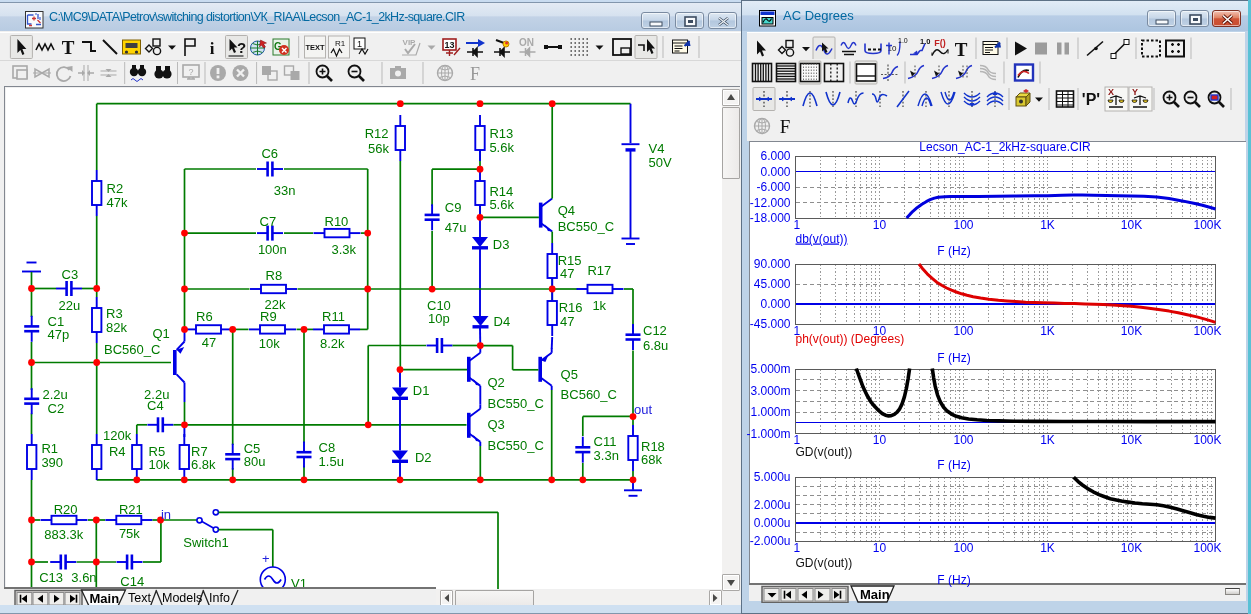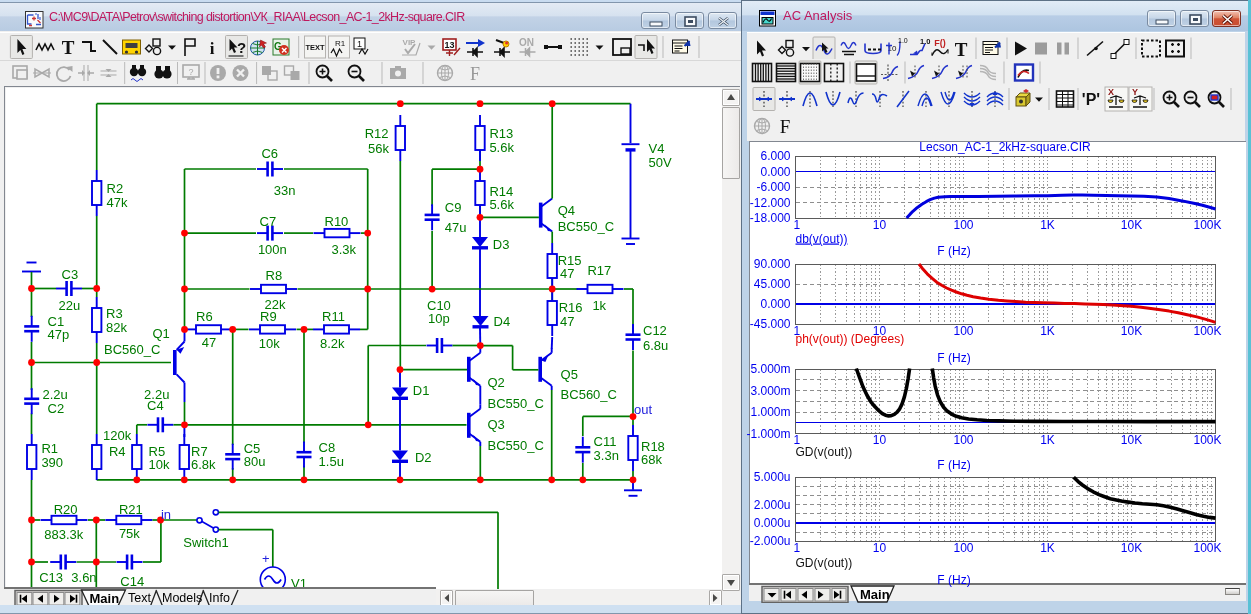--- a/index.html
+++ b/index.html
@@ -2,21 +2,21 @@
 <html><head><meta charset="utf-8">
 <style>
 *{margin:0;padding:0;box-sizing:border-box}
 html,body{width:1251px;height:614px;overflow:hidden;background:#c9dcf0;font-family:"Liberation Sans",sans-serif}
 .abs{position:absolute}
 
 #lw{position:absolute;left:0;top:2px;width:742px;height:612px;background:#f0f0f0;border:1px solid #8296ac;border-left:none}
 #rw{position:absolute;left:741px;top:0;width:510px;height:614px;background:#bed3e8;border:1px solid #5d7186;border-right:none}
 .tbar{position:absolute;left:0;right:0;top:0;height:28px;background:linear-gradient(#e4ebf4 0%,#d6e2ef 45%,#c2d2e6 50%,#b8cbe2 100%)}
 #rw .tbar{height:30px;background:linear-gradient(#e2ecf7 0%,#d2e1f0 45%,#b8cde6 50%,#adc5e0 100%)}
-.ttl{position:absolute;top:7px;font-size:12.5px;color:#be185d;white-space:nowrap;letter-spacing:-0.63px}
+.ttl{position:absolute;top:7px;font-size:12.5px;color:#0369a1;white-space:nowrap;letter-spacing:-0.63px}
 
 .cbtn{position:absolute;top:9px;width:29px;height:17px;border:1px solid #7a8ba1;border-radius:3px;background:linear-gradient(#dfe9f3,#c6d6e8 48%,#b3c7de 52%,#c0d2e5);box-shadow:inset 0 0 0 1px rgba(255,255,255,.55)}
 .cbtn svg{position:absolute;left:0;top:0}
 .cbtn.red{background:linear-gradient(#f3c1b3,#e08263 45%,#cf5336 52%,#c94d30);border-color:#7e3023}
 
 .tb{position:absolute;left:0;right:0;background:#f0f0f0}
 #rw .tb{left:5px;right:6px}
 
 #lw .tb1{top:29px;height:28px;border-top:1px solid #fff}
 #lw .tb2{top:57px;height:28px}
@@ -645,21 +645,21 @@
 </div>
 
 <div id="rw">
  <div class="tbar"></div>
  <svg class="abs" style="left:17px;top:9px" width="17" height="17">
    <rect x="0.5" y="0.5" width="16" height="15.5" fill="#fff" stroke="#000"></rect>
    <rect x="1.5" y="1.5" width="14" height="3.5" fill="#1133cc"></rect>
    <rect x="3" y="7.5" width="11" height="6.5" fill="#49d8cd" stroke="#000" stroke-width="1"></rect>
    <path d="M4 12.5 q2.5 -5.5 4.5 -2.5 q2 3 4 -1.5" stroke="#000" fill="none" stroke-width="1.1"></path>
  </svg>
- <div class="ttl" style="left:41px;font-size:13px;letter-spacing:0">AC Analysis</div>
+ <div class="ttl" style="left:41px;font-size:13px;letter-spacing:0">AC Degrees</div>
  <div class="cbtn" style="left:405px">
       <svg width="29" height="17">
         <rect x="8" y="9" width="12" height="4" fill="#f8fafc" stroke="#3c4c60"></rect>
       </svg>
     </div>
  <div class="cbtn" style="left:438px">
       <svg width="29" height="17">
         <rect x="9" y="4" width="11" height="9" fill="#f8fafc" stroke="#3c4c60" stroke-width="1.6"></rect>
         <rect x="12" y="7" width="5" height="3" fill="#3c4c60"></rect>
       </svg>

